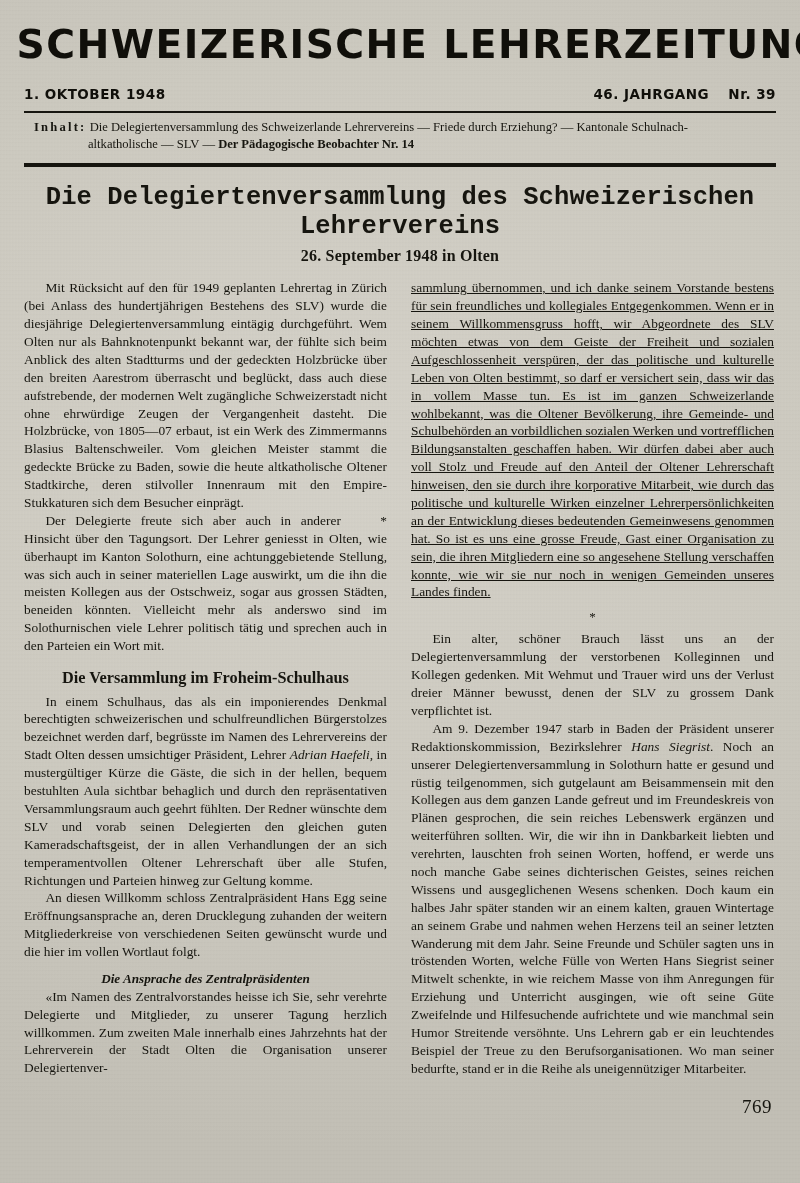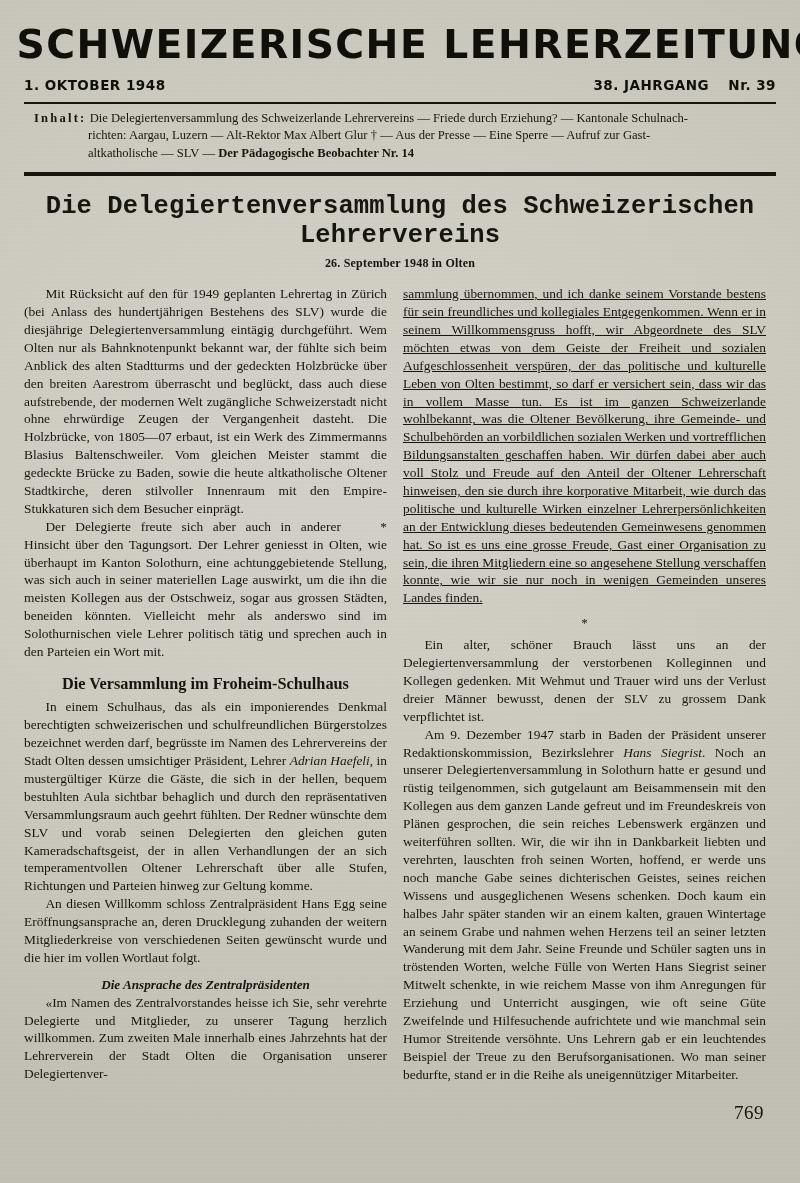--- a/index.html
+++ b/index.html
@@ -49,21 +49,21 @@
     line-height: 1;
     text-align: center;
     color: #100f0a;
     white-space: nowrap;
     transform: scaleX(1.02);
   }
   .masthead-sub {
     display: flex;
     justify-content: space-between;
     align-items: flex-start;
-    margin-top: 12px;
+    margin-top: 21px;
     font-family: "DejaVu Sans", "Liberation Sans", sans-serif;
     font-weight: 700;
     font-size: 13.5px;
     letter-spacing: 0.5px;
     color: #100f0a;
   }
   .masthead-issue span { margin-left: 14px; }
 
   
   .rule-thin {
@@ -95,31 +95,31 @@
   
   .headline-block { padding-top: 17px; }
   .headline {
     font-size: 25.5px;
     font-weight: 700;
     text-align: center;
     letter-spacing: 0.1px;
     line-height: 1.12;
   }
   .subhead-date {
-    font-size: 12px;
+    font-size: 16px;
     font-weight: 700;
     text-align: center;
     margin-top: 6px;
     letter-spacing: 0.2px;
   }
 
   
   .columns {
     display: flex;
-    gap: 16px;
+    gap: 24px;
     margin-top: 14px;
   }
   .col {
     width: 363px;
     font-size: 13.4px;
     line-height: 1.335;
     text-align: justify;
     text-justify: inter-word;
     hyphens: manual;
   }
@@ -170,34 +170,33 @@
 </head>
 <body>
 
 <div class="page">
 
   <div class="masthead">
     <div class="masthead-title">SCHWEIZERISCHE LEHRERZEITUNG</div>
     <div class="masthead-sub">
       <div class="masthead-date">1. OKTOBER 1948</div>
       <div class="masthead-issue">
-        <span>38. JAHRGANG</span>
+        <span>46. JAHRGANG</span>
         <span>Nr. 39</span>
       </div>
     </div>
   </div>
 
   <div class="rule-thin"></div>
 
   <div class="inhalt">
     <span class="inhalt-line">
       <span class="inhalt-label">Inhalt:</span>
       <span>Die Delegiertenversammlung des Schweizerlande Lehrervereins — Friede durch Erziehung? — Kantonale Schulnach-</span>
     </span>
-    <span class="inhalt-line indent">richten: Aargau, Luzern — Alt-Rektor Max Albert Glur † — Aus der Presse — Eine Sperre — Aufruf zur Gast-</span>
     <span class="inhalt-line indent">
       <span>altkatholische — SLV — </span><b>Der Pädagogische Beobachter Nr. 14</b>
     </span>
   </div>
 
   <div class="rule-thick"></div>
 
   <div class="headline-block">
     <h1 class="headline" style="margin:0;font-family:Liberation Mono, monospace;">Die Delegiertenversammlung des Schweizerischen Lehrervereins</h1>
     <div class="subhead-date">26. September 1948 in Olten</div>

